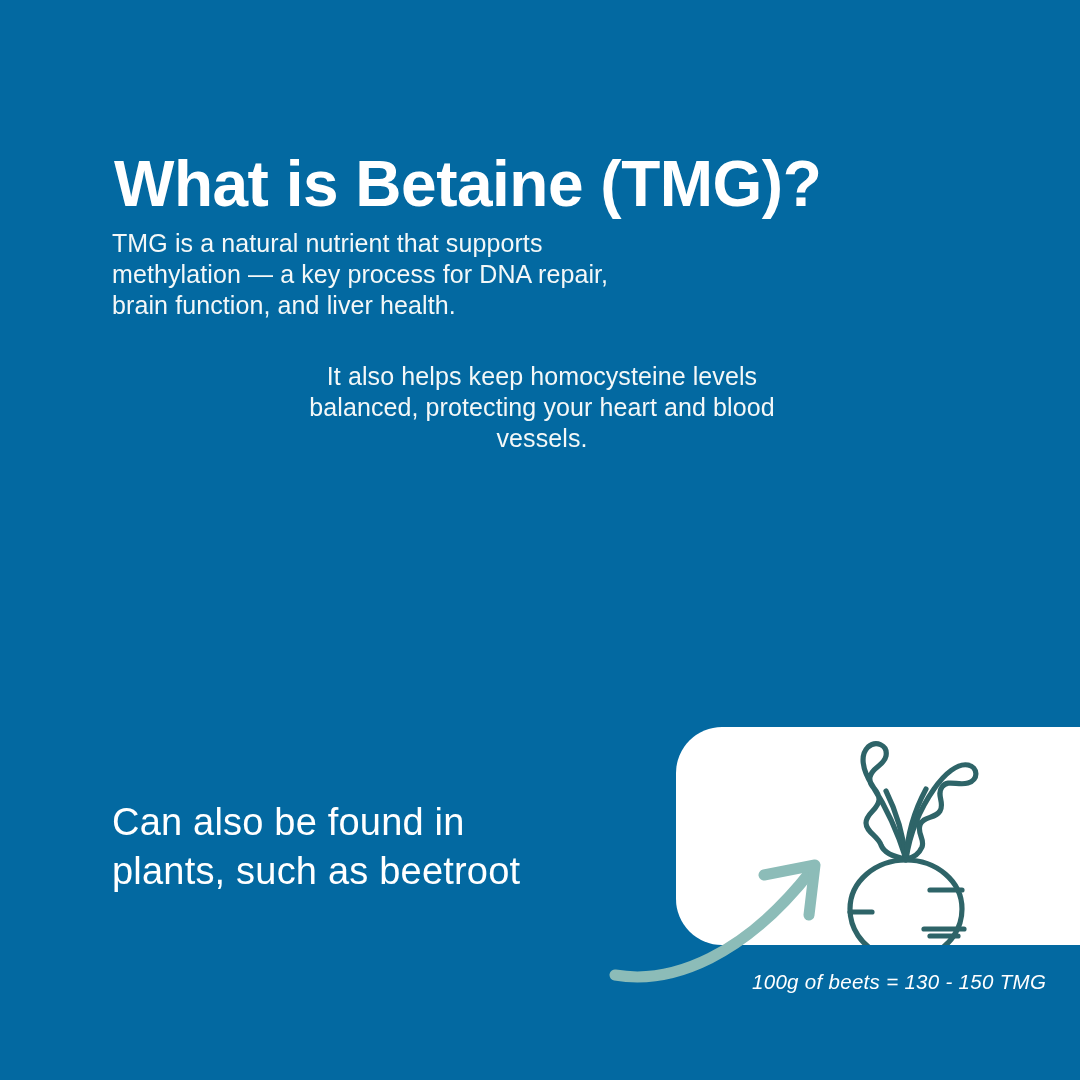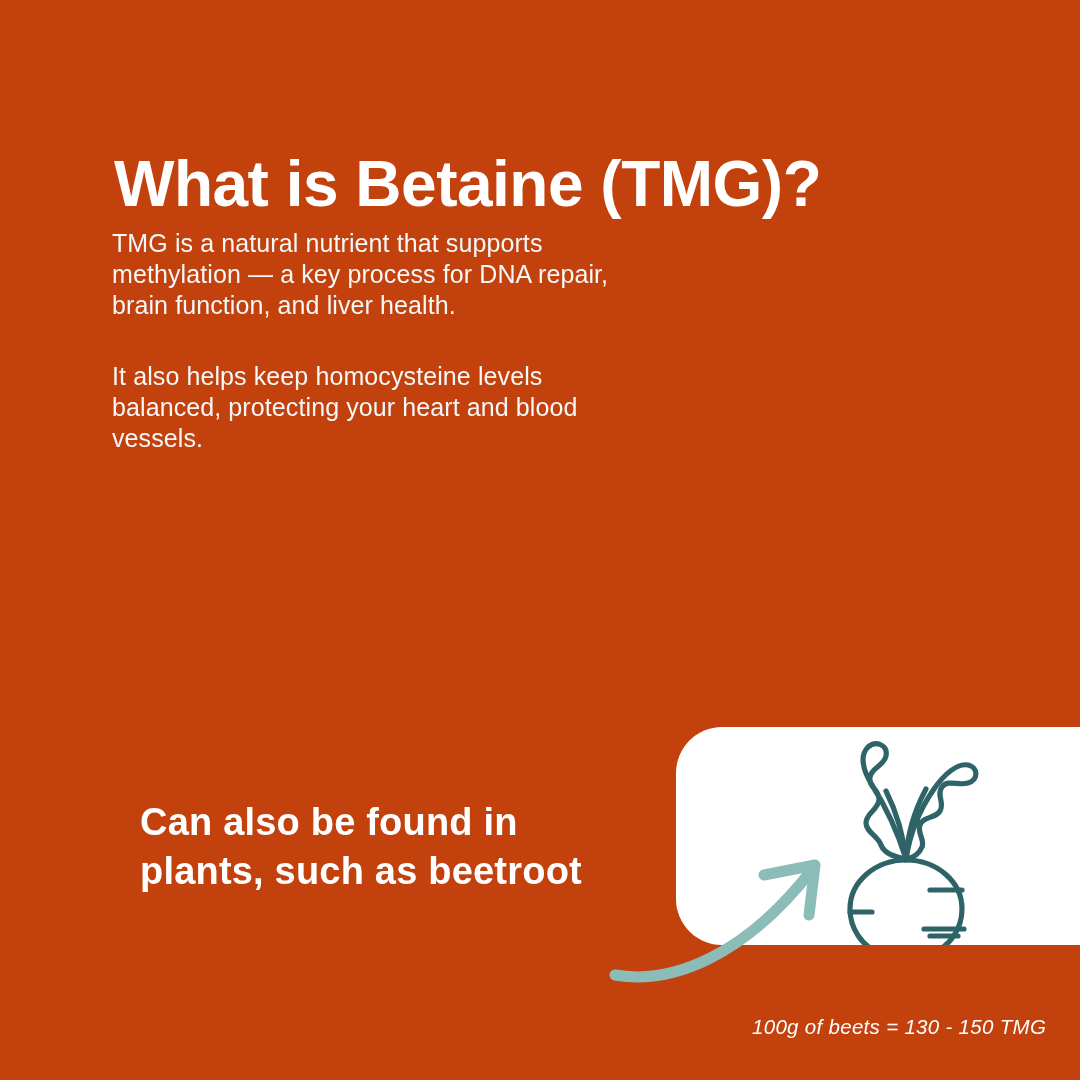--- a/index.html
+++ b/index.html
@@ -9,21 +9,21 @@
     background: #2e6468;
   }
   body {
     font-family: "Liberation Sans", sans-serif;
     -webkit-font-smoothing: antialiased;
   }
   #slide {
     position: relative;
     width: 1080px;
     height: 1080px;
-    background: #c2410c;
+    background: #0369a1;
     overflow: hidden;
   }
 
   
   #title {
     position: absolute;
     left: 114px;
     top: 108px;
     width: 880px;
     font-size: 64px;
@@ -43,21 +43,21 @@
   }
   .para {
     font-size: 25px;
     line-height: 1.24;
     font-weight: 400;
     color: #f4f8f8;
     letter-spacing: 0.1px;
     margin: 0 0 40px 0;
     white-space: pre-line;
   }
-  .para:last-child { margin-bottom: 3px; }
+  .para:last-child { margin-bottom: 3px; text-align: center; }
 
   
   #beet-card {
     position: absolute;
     left: 676px;
     top: 727px;
     width: 404px;
     height: 218px;
     background: #ffffff;
     border-top-left-radius: 46px;
@@ -75,42 +75,41 @@
   }
 
   
   #callout {
     position: absolute;
     left: 112px;
     top: 798px;
     width: 560px;
     font-size: 38px;
     line-height: 1.3;
-    font-weight: 700;
+    font-weight: 400;
     color: #ffffff;
     letter-spacing: 0.2px;
     white-space: pre-line;
-    margin-left: 28px;
   }
 
   
   #arrow {
     position: absolute;
     left: 595px;
     top: 845px;
     width: 250px;
     height: 150px;
     pointer-events: none;
   }
 
   
   #caption {
     position: absolute;
     left: 752px;
-    top: 1015px;
+    top: 970px;
     font-size: 20.5px;
     font-style: italic;
     font-weight: 400;
     color: #ffffff;
     letter-spacing: 0.3px;
     white-space: nowrap;
   }
 </style>
 </head>
 <body>

